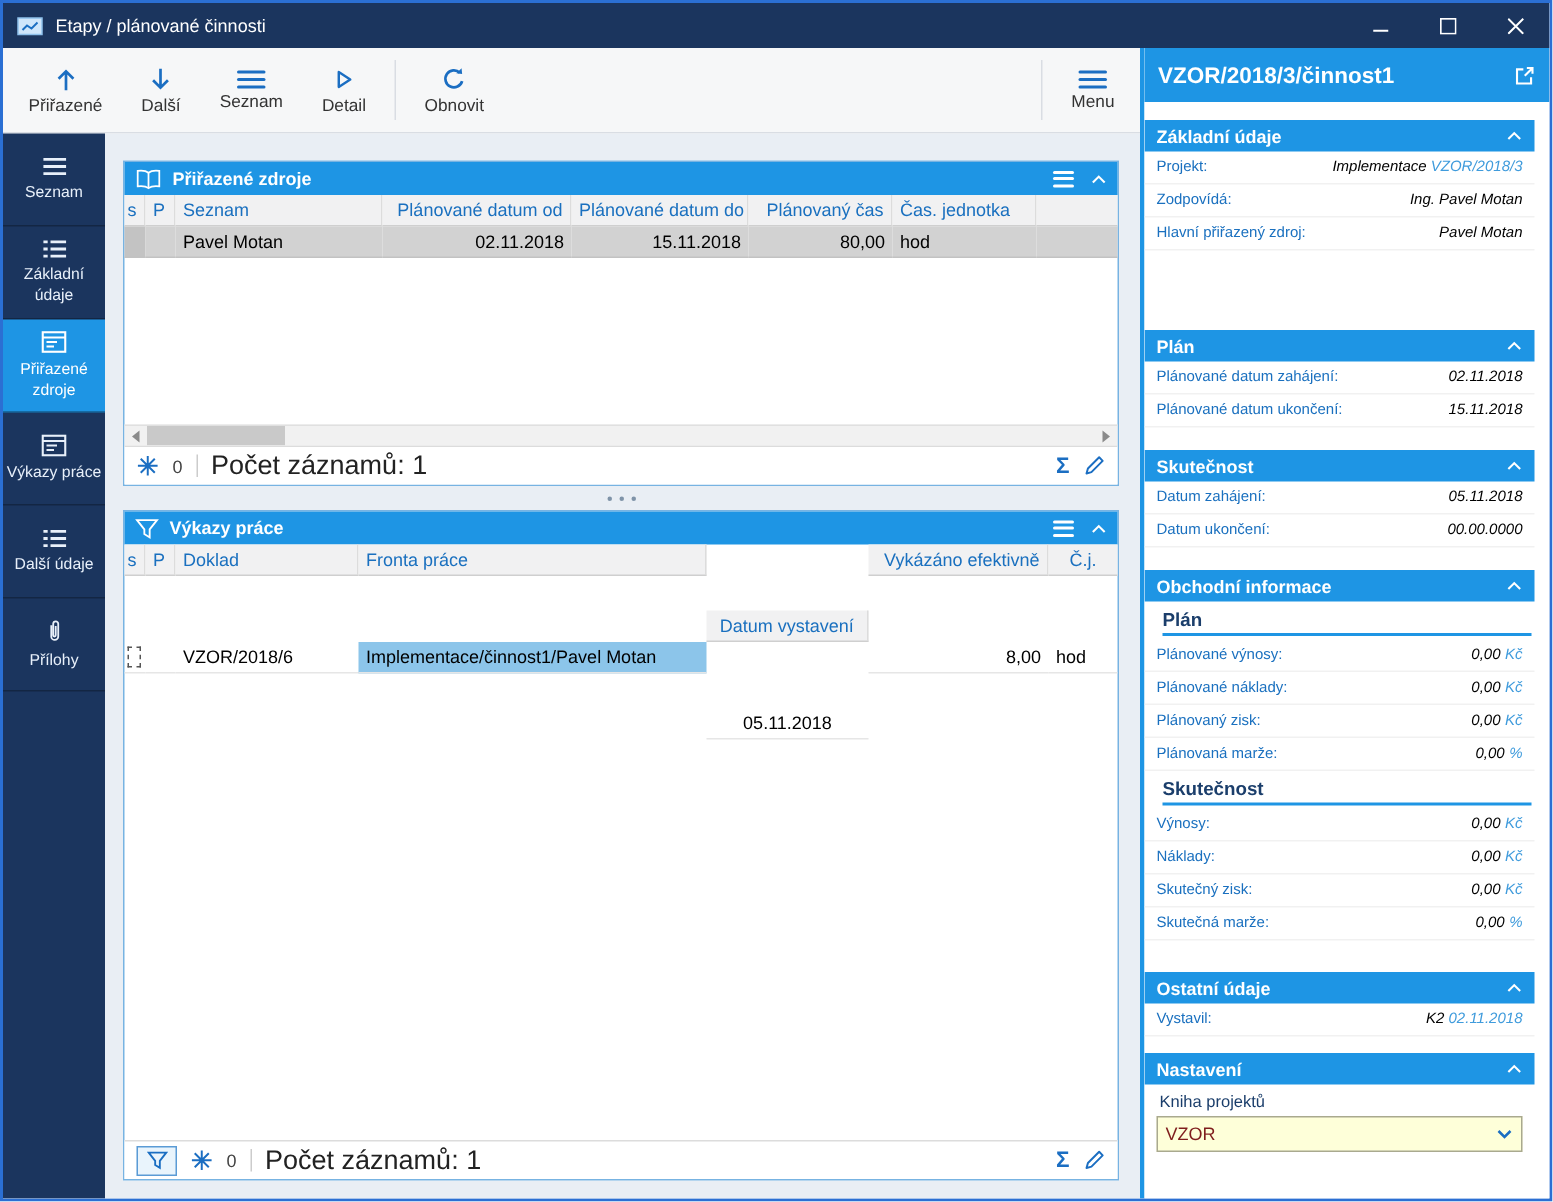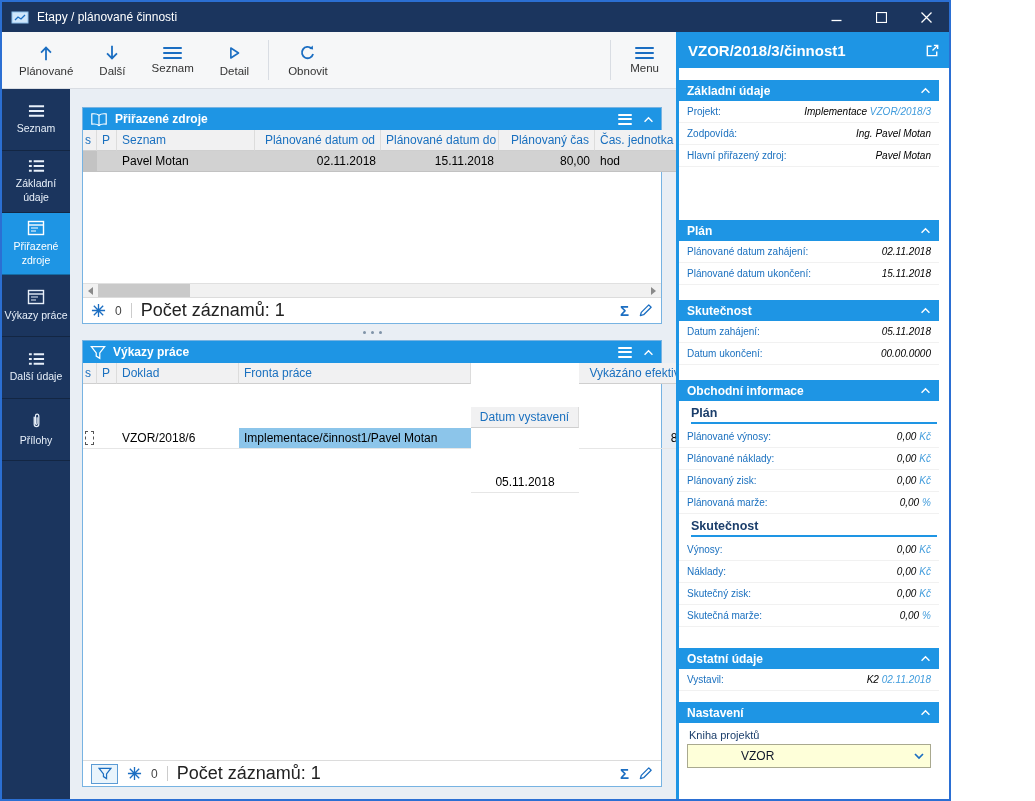--- a/index.html
+++ b/index.html
@@ -1,18 +1,18 @@
 <!DOCTYPE html>
 <html><head>
 <meta charset="utf-8">
 <style>
   *{margin:0;padding:0;box-sizing:border-box;}
   html,body{width:1035px;height:801px;overflow:hidden;background:#fff;
     font-family:"Liberation Sans","DejaVu Sans",sans-serif;}
-  .window{width:951px;height:801px;border:2px solid #2b6fd3;display:flex;flex-direction:column;background:#fff;overflow:hidden;}
+  .window{width:1035px;height:801px;border:2px solid #2b6fd3;display:flex;flex-direction:column;background:#fff;overflow:hidden;}
 
   
   .titlebar{flex:0 0 30px;background:#1b355e;display:flex;align-items:center;color:#fff;}
   .tb-appicon{margin:0 8px 0 9px;display:flex;}
   .tb-title{font-size:12px;}
   .tb-controls{margin-left:auto;display:flex;height:100%;}
   .tb-ctrl{width:45px;display:flex;align-items:center;justify-content:center;}
 
   .content{flex:1;display:flex;min-height:0;}
   .left-col{flex:1;display:flex;flex-direction:column;min-width:0;}
@@ -99,21 +99,21 @@
   .drow{display:flex;justify-content:space-between;align-items:center;min-height:22px;padding:0 8px;border-bottom:1px solid #f1f1f1;font-size:10px;}
   .dlabel{color:#1a70bf;}
   .dvalue{color:#000;text-align:right;font-style:italic;}
   .link{color:#3f9bdc;}
   .unit{color:#3f9bdc;margin-left:3px;}
   .pb46{padding-bottom:46px;} .pb8{padding-bottom:8px;} .pb14{padding-bottom:14px;} .pb4{padding-bottom:4px;}
   .subhead{margin:3px 2px 2px 12px;border-bottom:2px solid #1e95e4;font-size:12.5px;font-weight:bold;color:#1b3e6b;line-height:18px;}
   .nast-body{padding:6px 8px 8px;}
   .nast-label{font-size:11px;color:#1b3e6b;margin-left:2px;}
   .combo{margin-top:3px;height:24px;border:1px solid #a9a98f;background:#feffd9;display:flex;align-items:center;padding:0 5px;}
-  .combo input{flex:1;border:none;background:transparent;font:12px "Liberation Sans","DejaVu Sans",sans-serif;outline:none;color:#0f172a;min-width:0;margin-left:48px;}
+  .combo input{flex:1;border:none;background:transparent;font:12px "Liberation Sans","DejaVu Sans",sans-serif;outline:none;color:#7f1d1d;min-width:0;}
   svg{display:block;}
 </style>
 </head>
 <body>
 
 <div class="window">
 
   <div class="titlebar">
     <span class="tb-appicon">
       <svg width="18" height="13" viewBox="0 0 18 13">
@@ -144,21 +144,21 @@
   <div class="content">
     <div class="left-col">
 
       <div class="toolbar">
         <div class="tb-btn">
           <span>
               <svg width="20" height="18" viewBox="0 0 20 20">
                 <path d="M10 18V4M4.5 9.5L10 4l5.5 5.5" fill="none" stroke="#1b6ec2" stroke-width="2"></path>
               </svg>
             </span>
-          <span>Plánované</span>
+          <span>Přiřazené</span>
         </div>
         <div class="tb-btn">
           <span>
               <svg width="20" height="18" viewBox="0 0 20 20">
                 <path d="M10 2v14M4.5 10.5L10 16l5.5-5.5" fill="none" stroke="#1b6ec2" stroke-width="2"></path>
               </svg>
             </span>
           <span>Další</span>
         </div>
         <div class="tb-btn">

